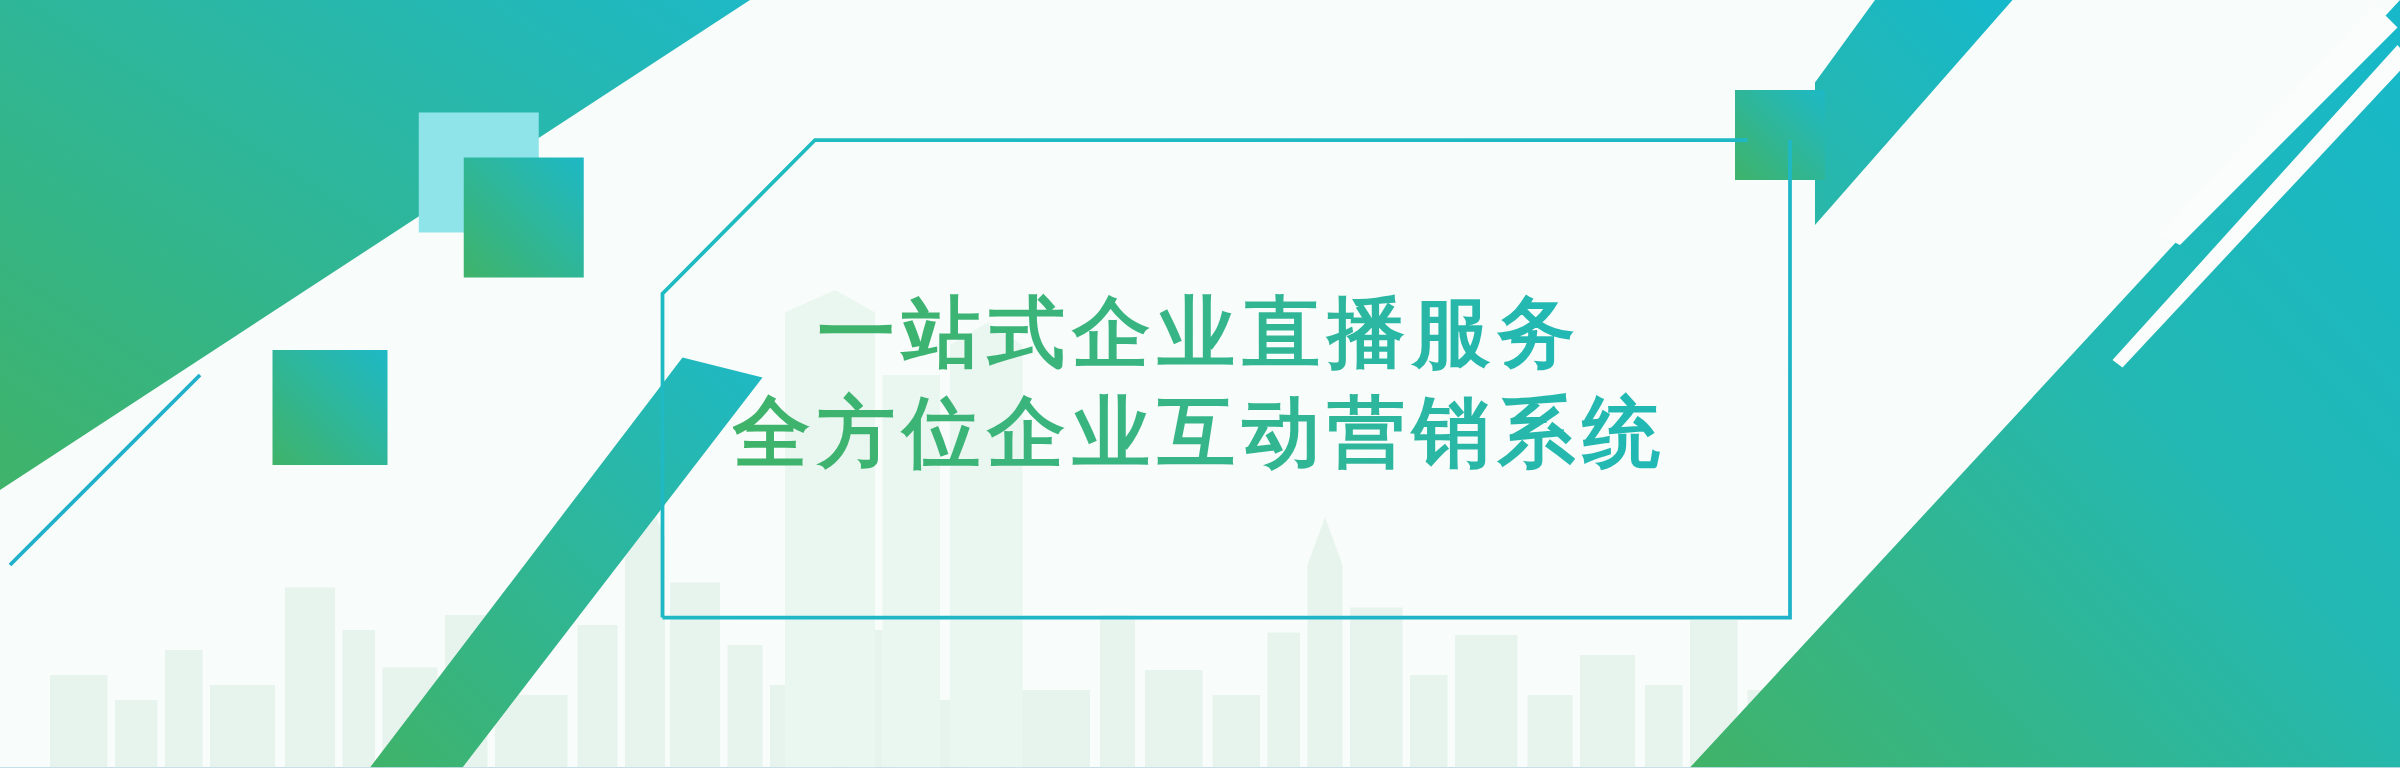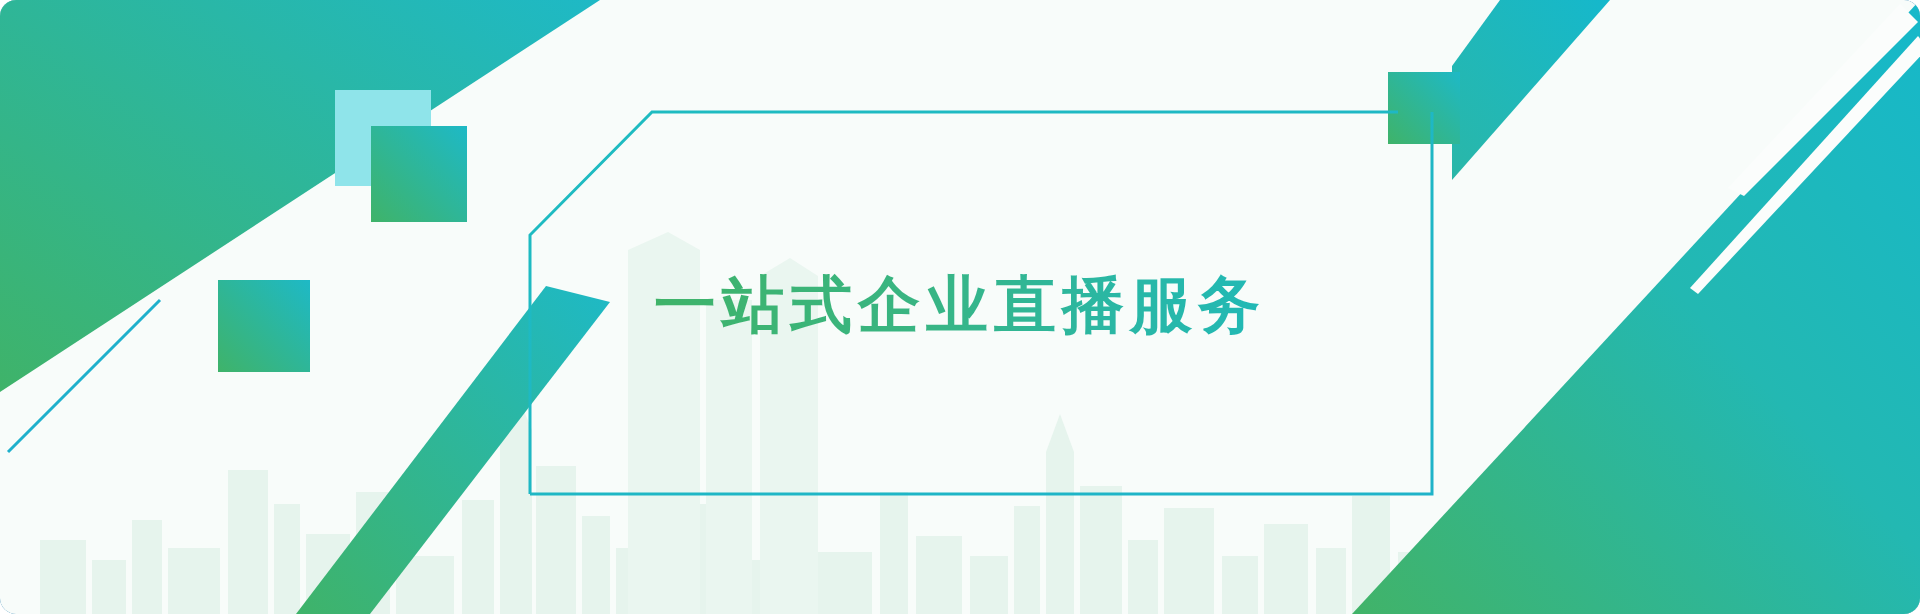--- a/index.html
+++ b/index.html
@@ -9,21 +9,20 @@
   }
   body {
     font-family: "Liberation Sans", "DejaVu Sans", sans-serif;
   }
   #banner {
     position: relative;
     width: 1920px;
     height: 614px;
     overflow: hidden;
     background: #0369a1;
-    border-radius: 16px;
   }
   #banner svg.layer {
     position: absolute;
     left: 0;
     top: 0;
     width: 1920px;
     height: 614px;
     display: block;
   }
   #headline {
@@ -147,15 +146,16 @@
     <polygon points="1918,36 1928,48 1698,294 1690,288" fill="#fbfdfc"></polygon>
 
     <rect x="1388" y="72" width="72" height="72" fill="url(#gradSquareA)"></rect>
 
     <polyline points="530,494 530,235 652,112 1398,112" fill="none" stroke="url(#gradFrame)" stroke-width="3" stroke-linejoin="miter" stroke-linecap="butt"></polyline>
     <polyline points="1432,112 1432,494 530,494" fill="none" stroke="url(#gradFrame)" stroke-width="3" stroke-linejoin="miter" stroke-linecap="butt"></polyline>
   </svg>
 
   <div id="headline">
     <div class="line line-1">一站式企业直播服务</div>
+    <div class="line line-2">全方位企业互动营销系统</div>
   </div>
 
 </div>
 
 </body></html>

